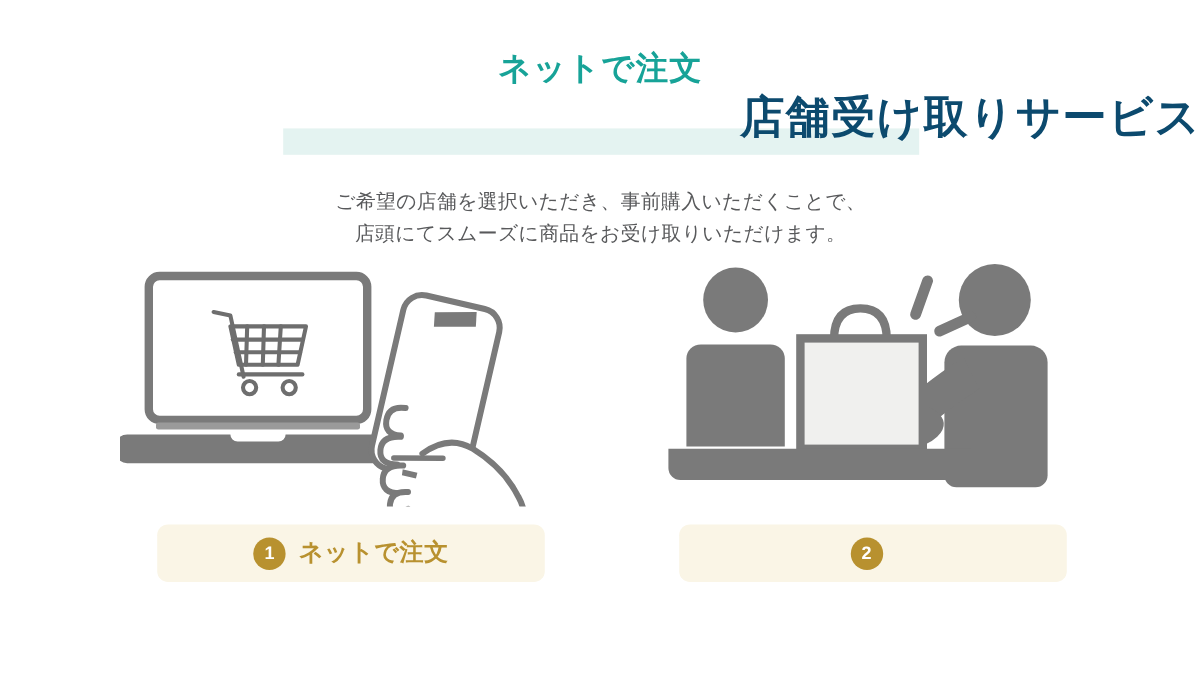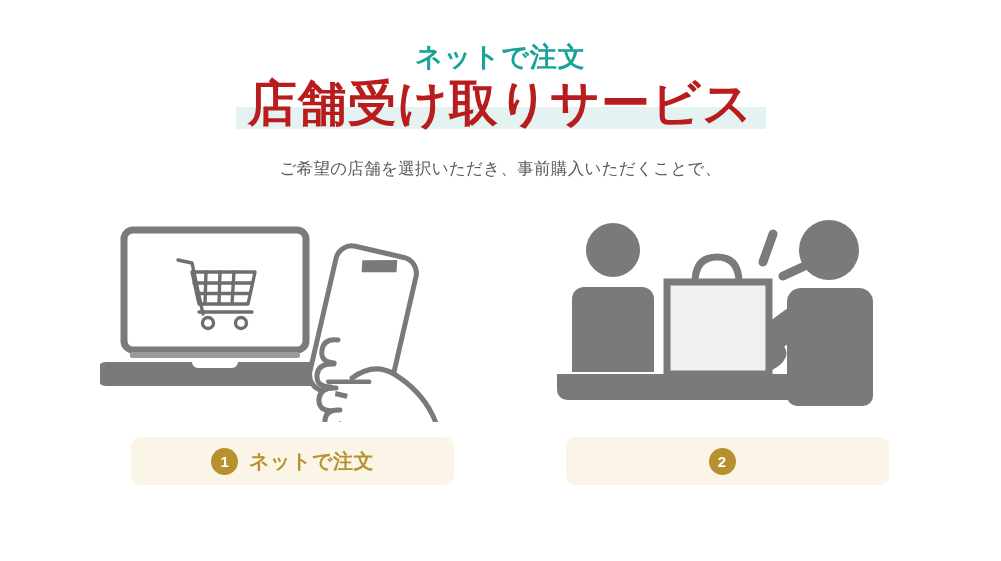--- a/index.html
+++ b/index.html
@@ -52,26 +52,27 @@
     left: 50%;
     transform: translateX(-50%);
     top: 28px;
     width: 530px;
     height: 22px;
     background: #e4f3f1;
   }
 
   .title {
     position: relative;
-    font-size: 49px;
+    font-size: 37px;
     font-weight: 700;
     letter-spacing: 1px;
-    color: #b91c1c;
+    color: #0c4a6e;
     line-height: 1.0;
     margin: 0;
+    text-align: right;
   }
 
   .description {
     position: absolute;
     top: 155px;
     left: 0;
     width: 1001px;
     text-align: center;
     color: #58595b;
     font-size: 16.5px;
@@ -143,20 +144,21 @@
     <p class="subtitle">ネットで注文</p>
 
     <div class="title-wrap">
       <div class="title-band"></div>
       <p class="title">店舗受け取りサービス</p>
     </div>
   </div>
 
   <div class="description">
     <div>ご希望の店舗を選択いただき、事前購入いただくことで、</div>
+    <div>店頭にてスムーズに商品をお受け取りいただけます。</div>
   </div>
 
   <div class="illus-left">
     <svg viewBox="0 0 380 200" width="380" height="200">
 
       <rect x="24" y="8" width="182" height="120" rx="9" ry="9" fill="#ffffff" stroke="#7a7a7a" stroke-width="7"></rect>
 
       <g fill="none" stroke="#6e6e6e" stroke-width="3.4" stroke-linecap="round" stroke-linejoin="round">
 
         <path d="M78 38 L92 41 L103 92"></path>

